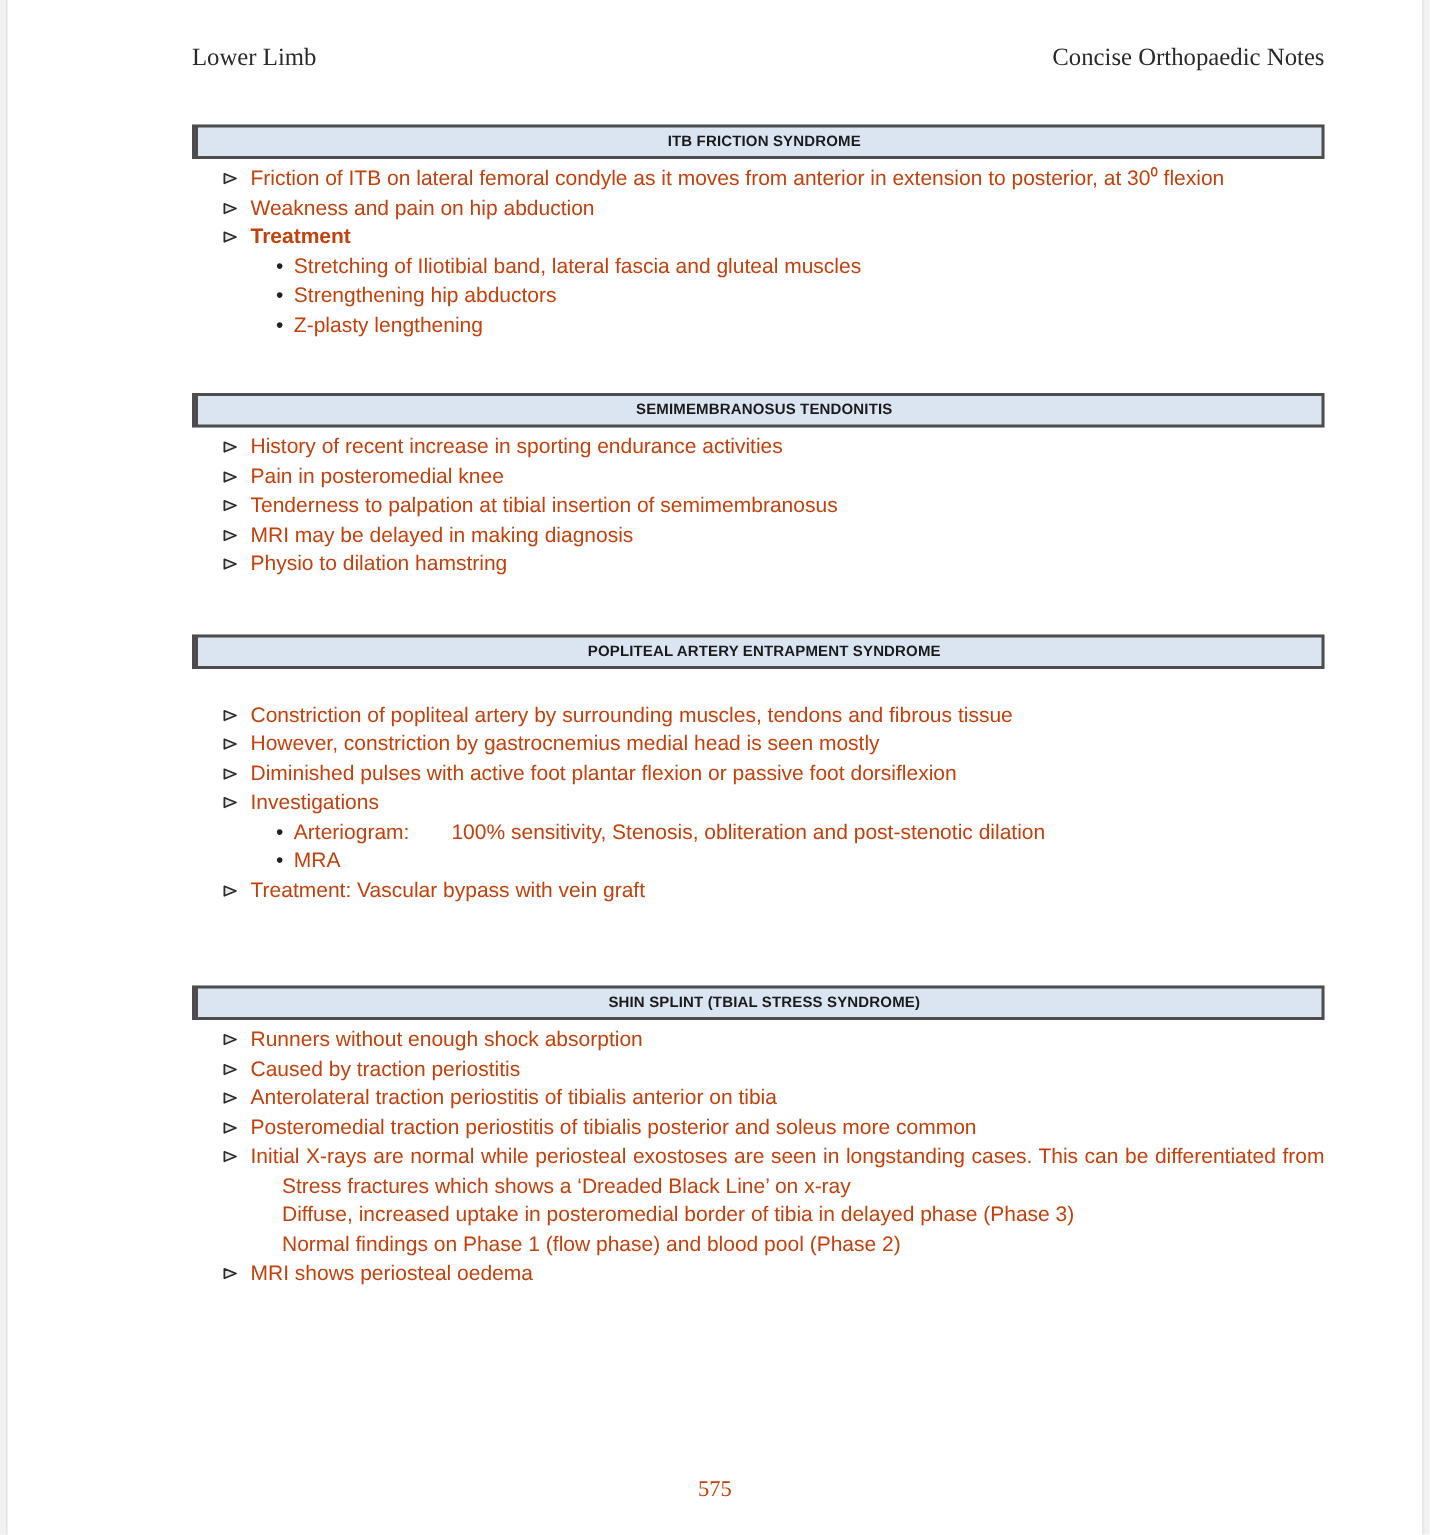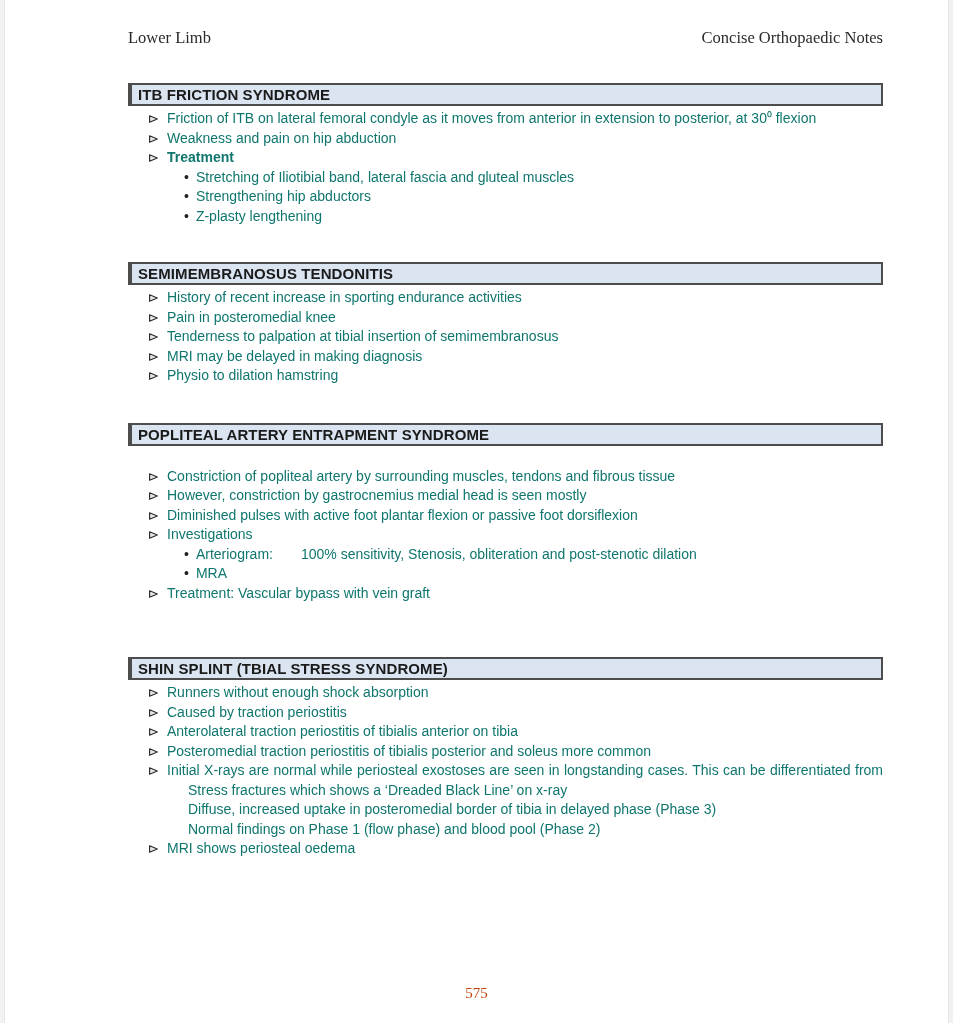--- a/index.html
+++ b/index.html
@@ -36,24 +36,25 @@
 
   .section { margin-bottom: 36px; }
   .section-header {
     background: #dbe5f1;
     border: 2px solid #4d4d4d;
     border-left-width: 4px;
     height: 23px;
     display: flex;
     align-items: center;
     padding-left: 6px;
-    font-size: 15px;
+    font-size: 10px;
     font-weight: bold;
     color: #1a1a1a;
     letter-spacing: 0.1px;
+    justify-content: center;
   }
   .section-body { margin-top: 3px; }
   .section-body.gap-top { margin-top: 21px; }
 
   .li {
     display: flex;
     align-items: flex-start;
     min-height: 19.5px;
     line-height: 19.5px;
     font-size: 14px;
@@ -64,21 +65,21 @@
     width: 11px; height: 10px;
     display: block;
   }
   .li .bullet-dot {
     flex: 0 0 auto;
     margin-left: 56px;
     margin-right: 7px;
     font-size: 14px;
   }
   .li.plain .li-text { margin-left: 60px; }
-  .li-text { color: #0f766e; }
+  .li-text { color: #c2410c; }
   .li-text.bold { font-weight: bold; }
   .li-text.stretch {
     flex: 1;
     text-align: justify;
     text-align-last: justify;
   }
   .gap-after-label { margin-left: 28px; }
 
   .footer {
     position: absolute;

